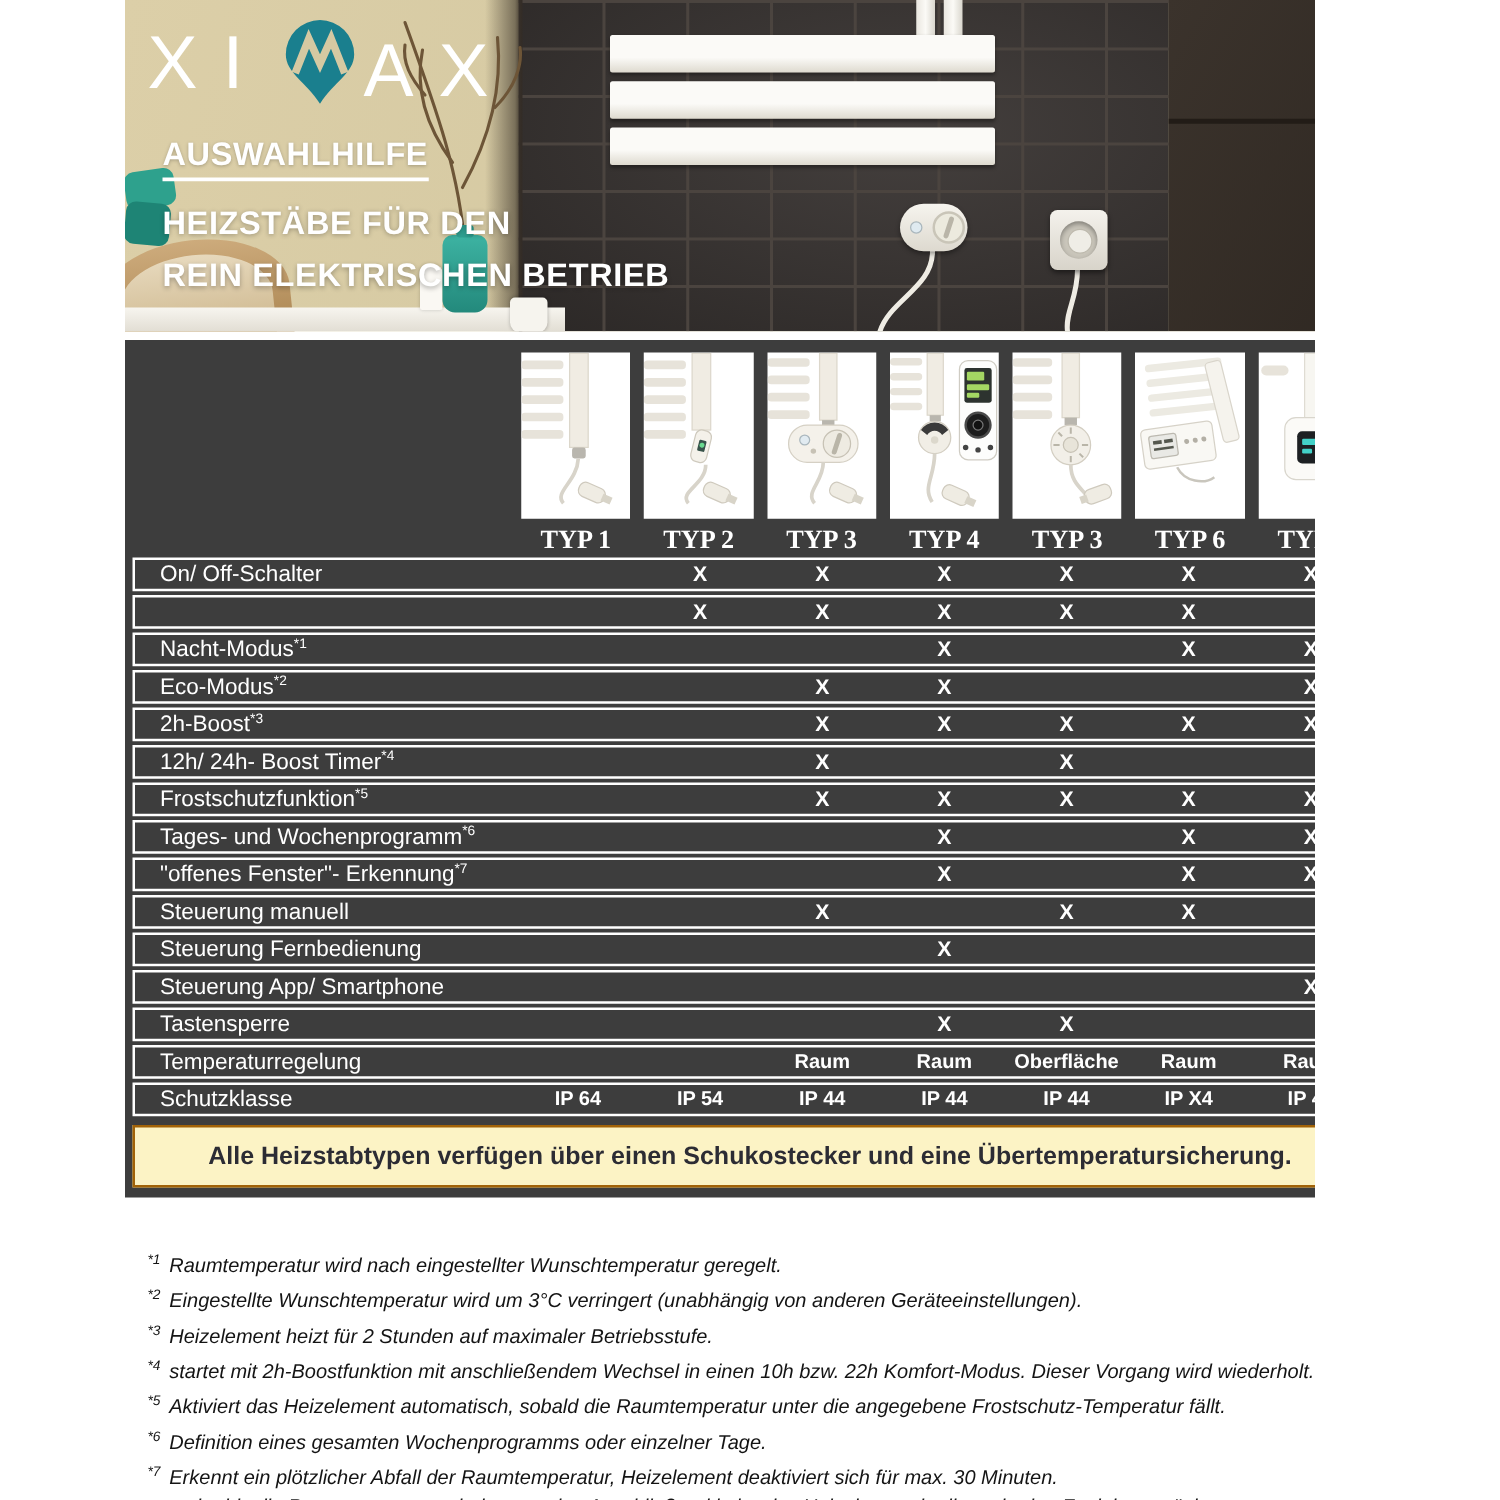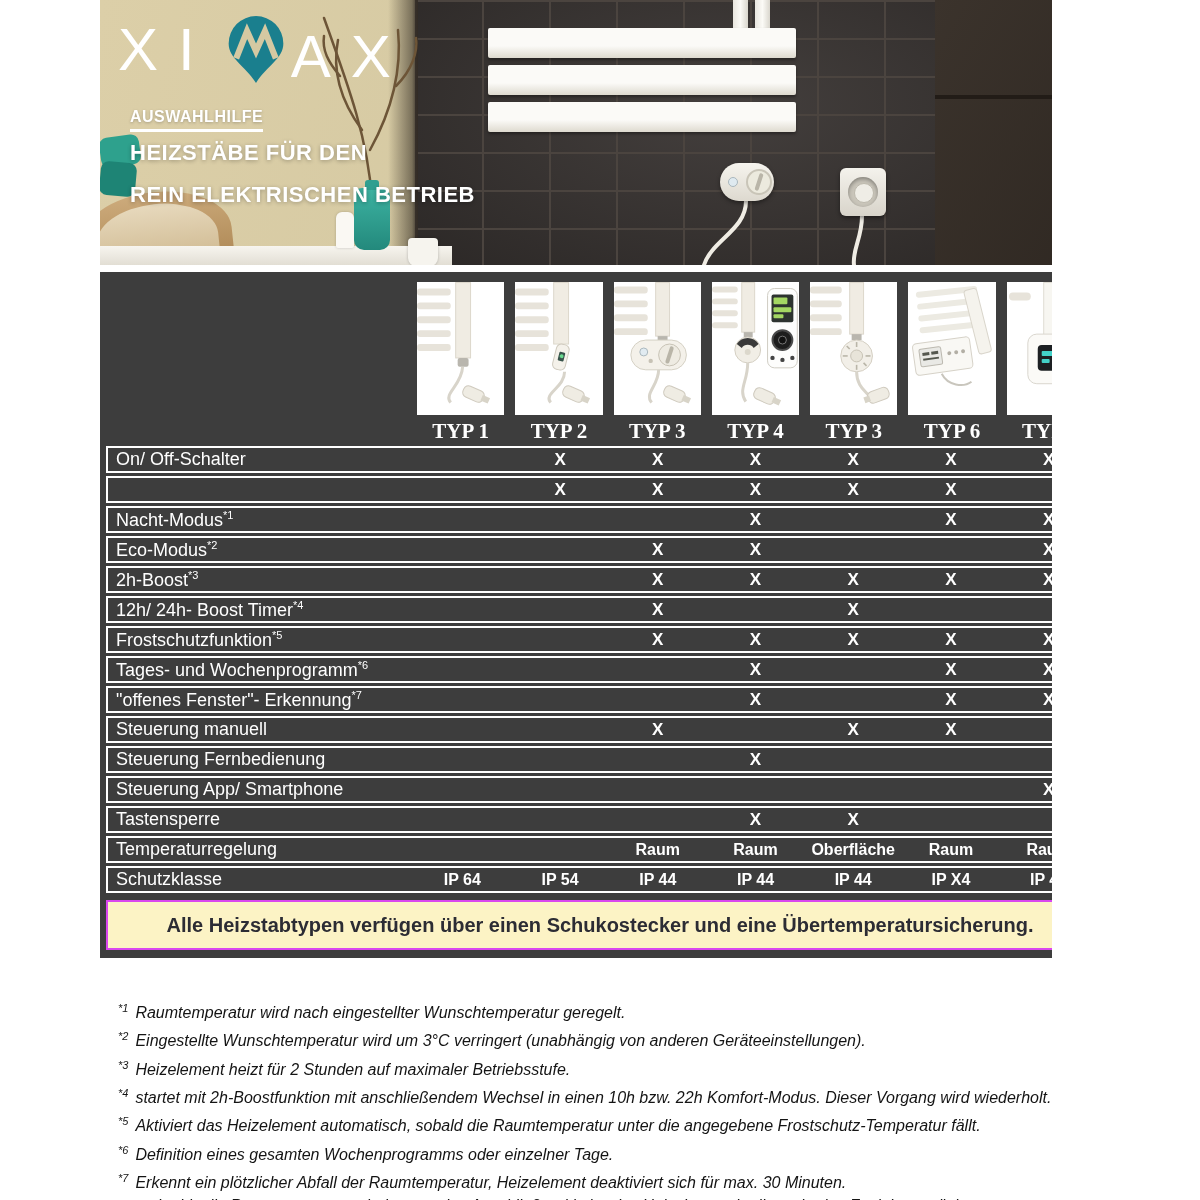--- a/index.html
+++ b/index.html
@@ -44,39 +44,39 @@
   .vase-teal{position:absolute;left:254px;top:188px;width:36px;height:62px;background:linear-gradient(#3db3a2,#23897c);border-radius:8px 8px 10px 10px;}
   .vase-teal::before{content:"";position:absolute;left:11px;top:-8px;width:14px;height:10px;background:#2f9f90;border-radius:3px;}
   .mug{position:absolute;left:308px;top:238px;width:30px;height:28px;background:#f6f4ee;border-radius:4px 4px 8px 8px;box-shadow:0 0 3px rgba(0,0,0,.25);}
   .hero-svg{position:absolute;left:0;top:0;width:1000px;height:265px;}
 
   .logo{position:absolute;left:18px;top:12px;display:flex;align-items:center;gap:8px;}
   .logo-letters{color:#fff;font-size:60px;font-weight:400;letter-spacing:20px;line-height:1;}
   .logo-letters.right{margin-left:-6px;margin-top:15px;}
 
   .hero-text{position:absolute;left:30px;top:108px;}
-  .kicker{display:inline-block;color:#fff;font-size:16px;font-weight:700;letter-spacing:.5px;
+  .kicker{display:inline-block;color:#fff;font-size:26px;font-weight:700;letter-spacing:.5px;
         border-bottom:3px solid #fff;padding-bottom:3px;text-shadow:0 1px 3px rgba(0,0,0,.25);}
-  .hero-title{color:#fff;font-size:22px;font-weight:700;line-height:42px;letter-spacing:.5px;
+  .hero-title{margin-top:12px;color:#fff;font-size:26px;font-weight:700;line-height:42px;letter-spacing:.5px;
         text-shadow:0 1px 4px rgba(0,0,0,.3);}
 
   
   .tbl{position:relative;margin-top:7px;width:1000px;background:#3d3d3d;padding:10px 0 8px 0;box-sizing:border-box;}
   .tbl-header{display:grid;grid-template-columns:300px repeat(7,1fr);column-gap:11px;margin:0 6px;font-family:Liberation Serif, serif;}
   .prod{display:flex;flex-direction:column;align-items:center;}
   .prod-img{width:100%;height:133px;background:#fff;overflow:hidden;}
   .prod-img svg{display:block;width:100%;height:100%;}
   .prod-label{color:#fff;font-size:21px;font-weight:700;margin:4px 0 2px 0;}
   .feature-row{display:grid;grid-template-columns:300px repeat(7,1fr);column-gap:11px;align-items:center;
         border:2px solid #fff;background:#3d3d3d;height:23px;margin:0 6px 3px 6px;}
-  .row-label{color:#fff;font-size:18px;padding-left:8px;white-space:nowrap;}
+  .row-label{color:#fff;font-size:18px;padding-left:20px;white-space:nowrap;}
   .row-label sup{font-size:11px;}
   .mark-cell{color:#fff;font-size:17px;font-weight:700;text-align:center;}
   .mark-cell.text-val{font-size:16px;}
-  .banner{margin:7px 6px 0 6px;border:2px solid #d946ef;background:#fcf3c5;height:46px;
+  .banner{margin:7px 6px 0 6px;border:2px solid #a16207;background:#fcf3c5;height:46px;
         display:flex;align-items:center;justify-content:center;}
   .banner-text{color:#2c2c34;font-size:20px;font-weight:700;}
 
   
   .footnotes{margin:42px 0 0 18px;color:#141414;}
   .fn{font-style:italic;font-size:16px;line-height:17px;margin-bottom:7px;}
   .fn sup{font-size:11px;font-style:italic;margin-right:7px;}
   .fn .fn2{margin:6px 0 0 25px;}
 </style>
 </head>

